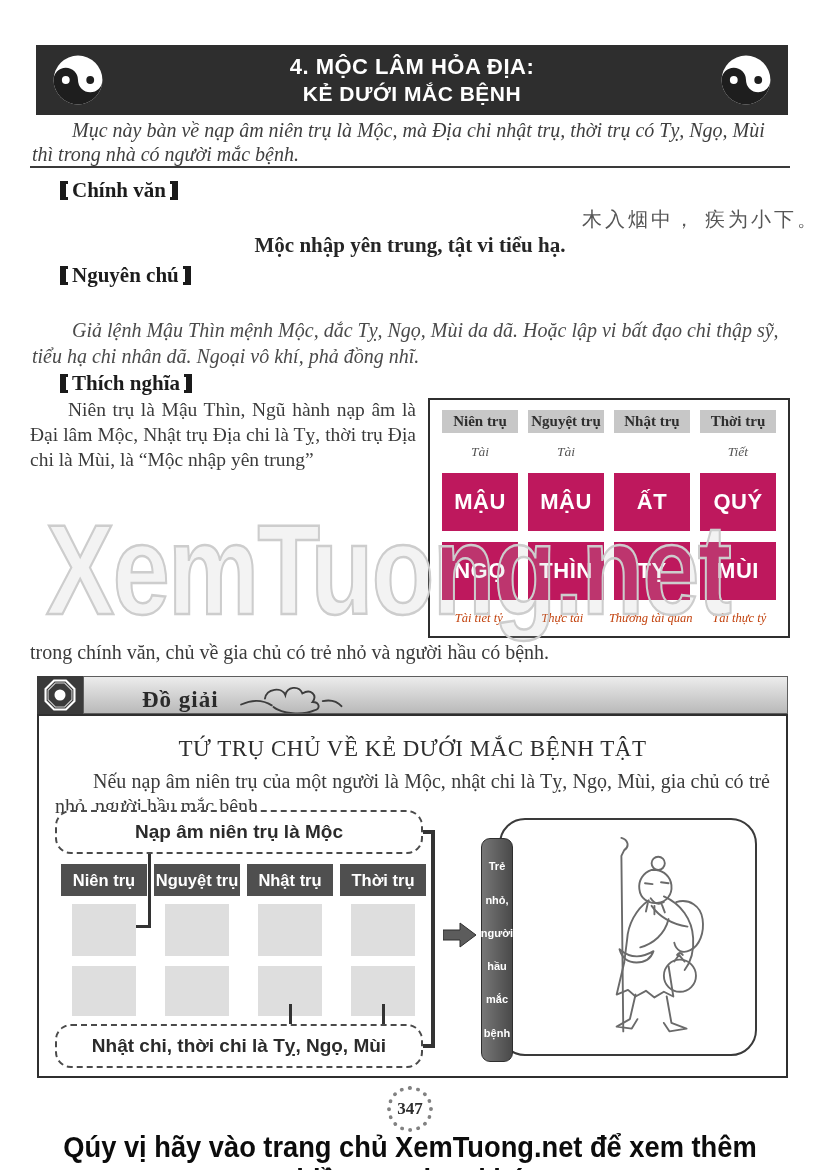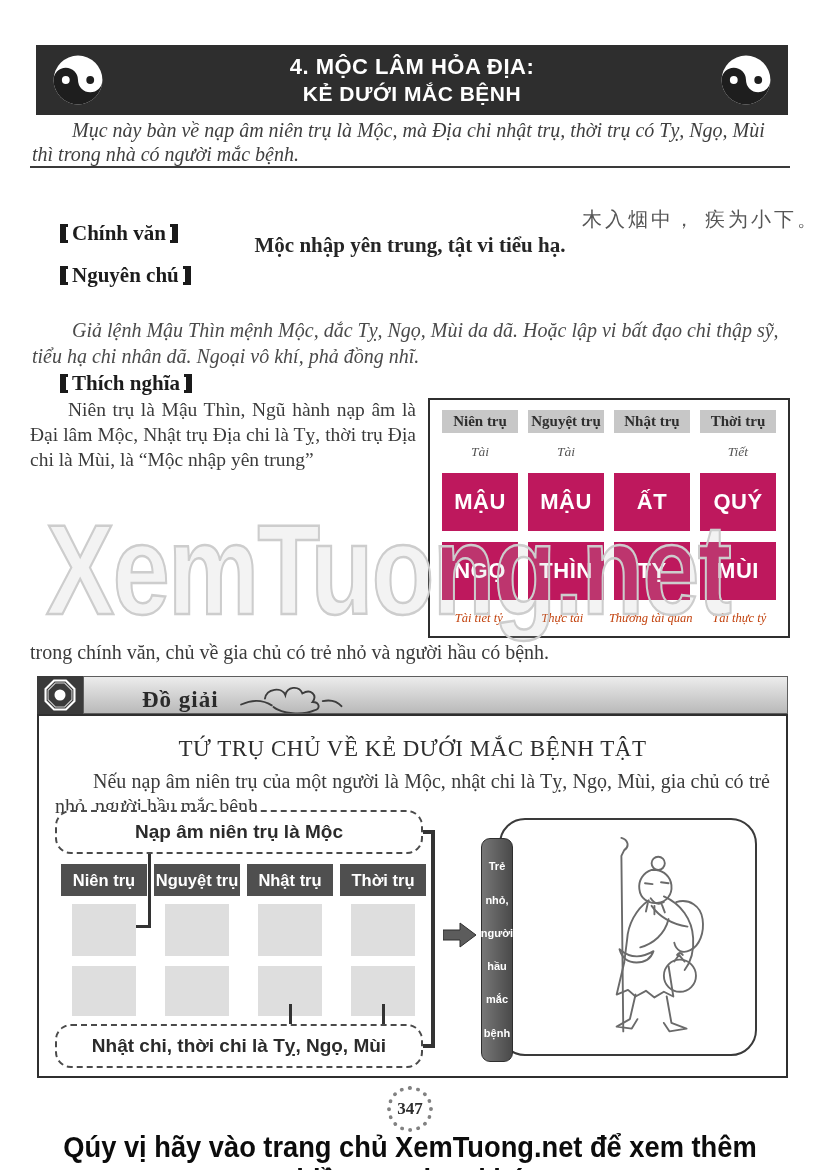--- a/index.html
+++ b/index.html
@@ -120,21 +120,21 @@
       <circle cx="50" cy="50" r="47" fill="#ffffff"></circle>
       <path d="M50,3 a47,47 0 0,1 0,94 a23.5,23.5 0 0,1 0,-47 a23.5,23.5 0 0,0 0,-47 z" fill="#1e1e1e"></path>
       <circle cx="50" cy="26.5" r="7.5" fill="#1e1e1e"></circle>
       <circle cx="50" cy="73.5" r="7.5" fill="#ffffff"></circle>
     </svg>
   </div>
 
   <p class="intro">Mục này bàn về nạp âm niên trụ là Mộc, mà Địa chi nhật trụ, thời trụ có Tỵ, Ngọ, Mùi thì trong nhà có người mắc bệnh.</p>
   <div class="rule"></div>
 
-  <div class="sec-heading" style="top:178px;margin-top:43px;">
+  <div class="sec-heading" style="top:178px;">
     <span class="lb"></span>
     <span>Chính văn</span>
     <span class="rb"></span>
   </div>
   <div class="chinese">木入烟中， 疾为小下。</div>
   <div class="viet-bold">Mộc nhập yên trung, tật vi tiểu hạ.</div>
 
   <div class="sec-heading" style="top:263px;">
     <span class="lb"></span>
     <span>Nguyên chú</span>

